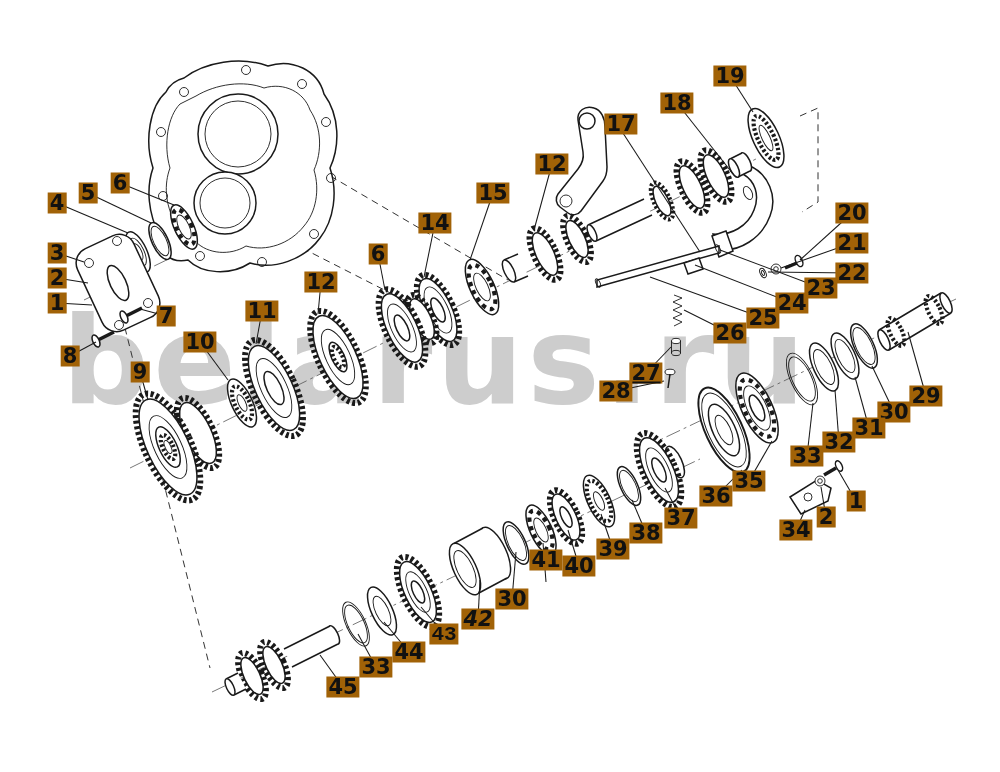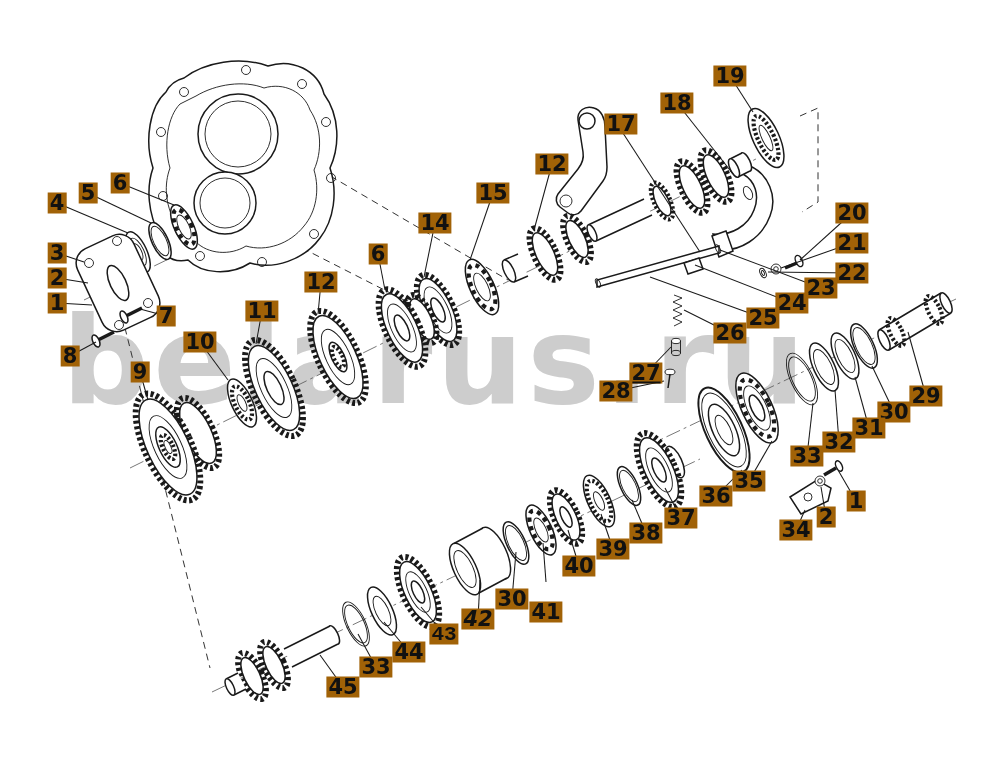--- a/index.html
+++ b/index.html
@@ -430,21 +430,21 @@
       <div class="callout" style="left: 807px; top: 456px;">33</div>
       <div class="callout" style="left: 749px; top: 481px;">35</div>
       <div class="callout" style="left: 716px; top: 496px;">36</div>
       <div class="callout" style="left: 796px; top: 530px;">34</div>
       <div class="callout" style="left: 826px; top: 517px;">2</div>
       <div class="callout" style="left: 856px; top: 501px;">1</div>
       <div class="callout" style="left: 681px; top: 518px;">37</div>
       <div class="callout" style="left: 646px; top: 533px;">38</div>
       <div class="callout" style="left: 613px; top: 549px;">39</div>
       <div class="callout" style="left: 579px; top: 566px;">40</div>
-      <div class="callout" style="left: 546px; top: 612px;">41</div>
+      <div class="callout" style="left: 546px; top: 560px;">41</div>
       <div class="callout" style="left: 512px; top: 599px;">30</div>
       <div class="callout" style="left: 478px; top: 619px; font-style: italic;">42</div>
       <div class="callout" style="left: 444px; top: 634px; font-family: Liberation Mono, monospace;">43</div>
       <div class="callout" style="left: 409px; top: 652px;">44</div>
       <div class="callout" style="left: 376px; top: 667px;">33</div>
       <div class="callout" style="left: 343px; top: 687px;">45</div>
     </div>
 </div>
 
 </body></html>

